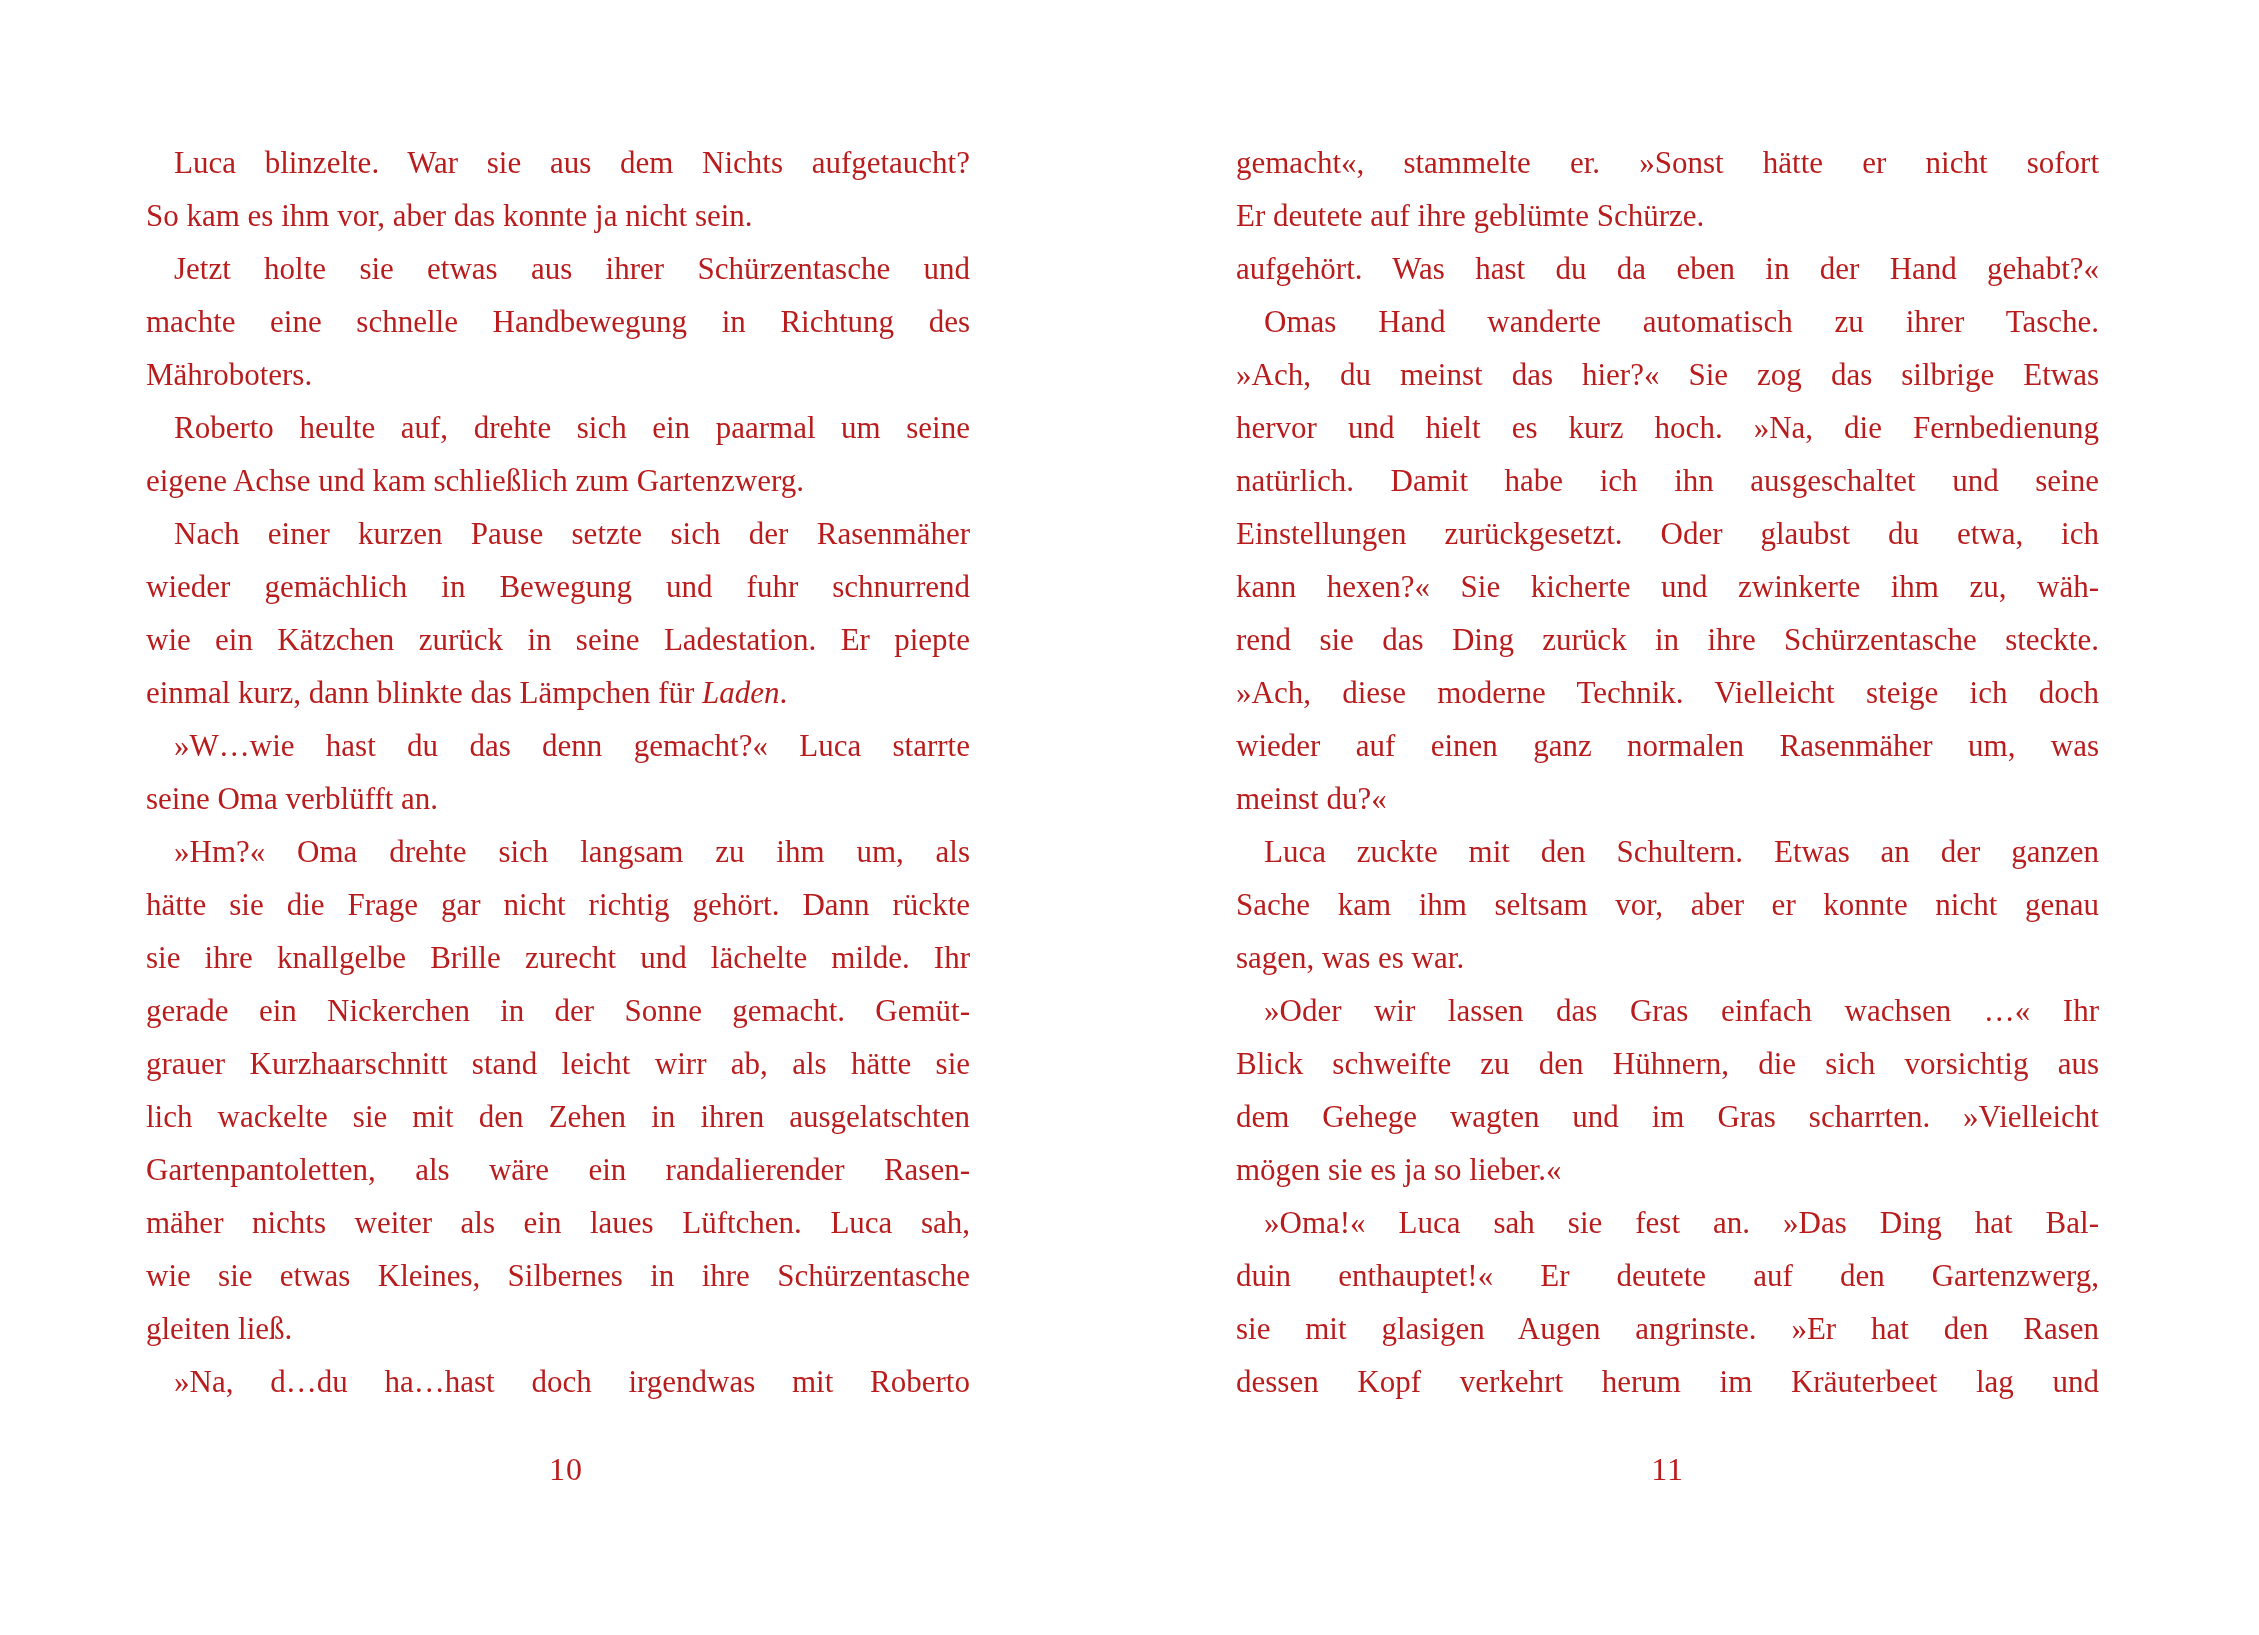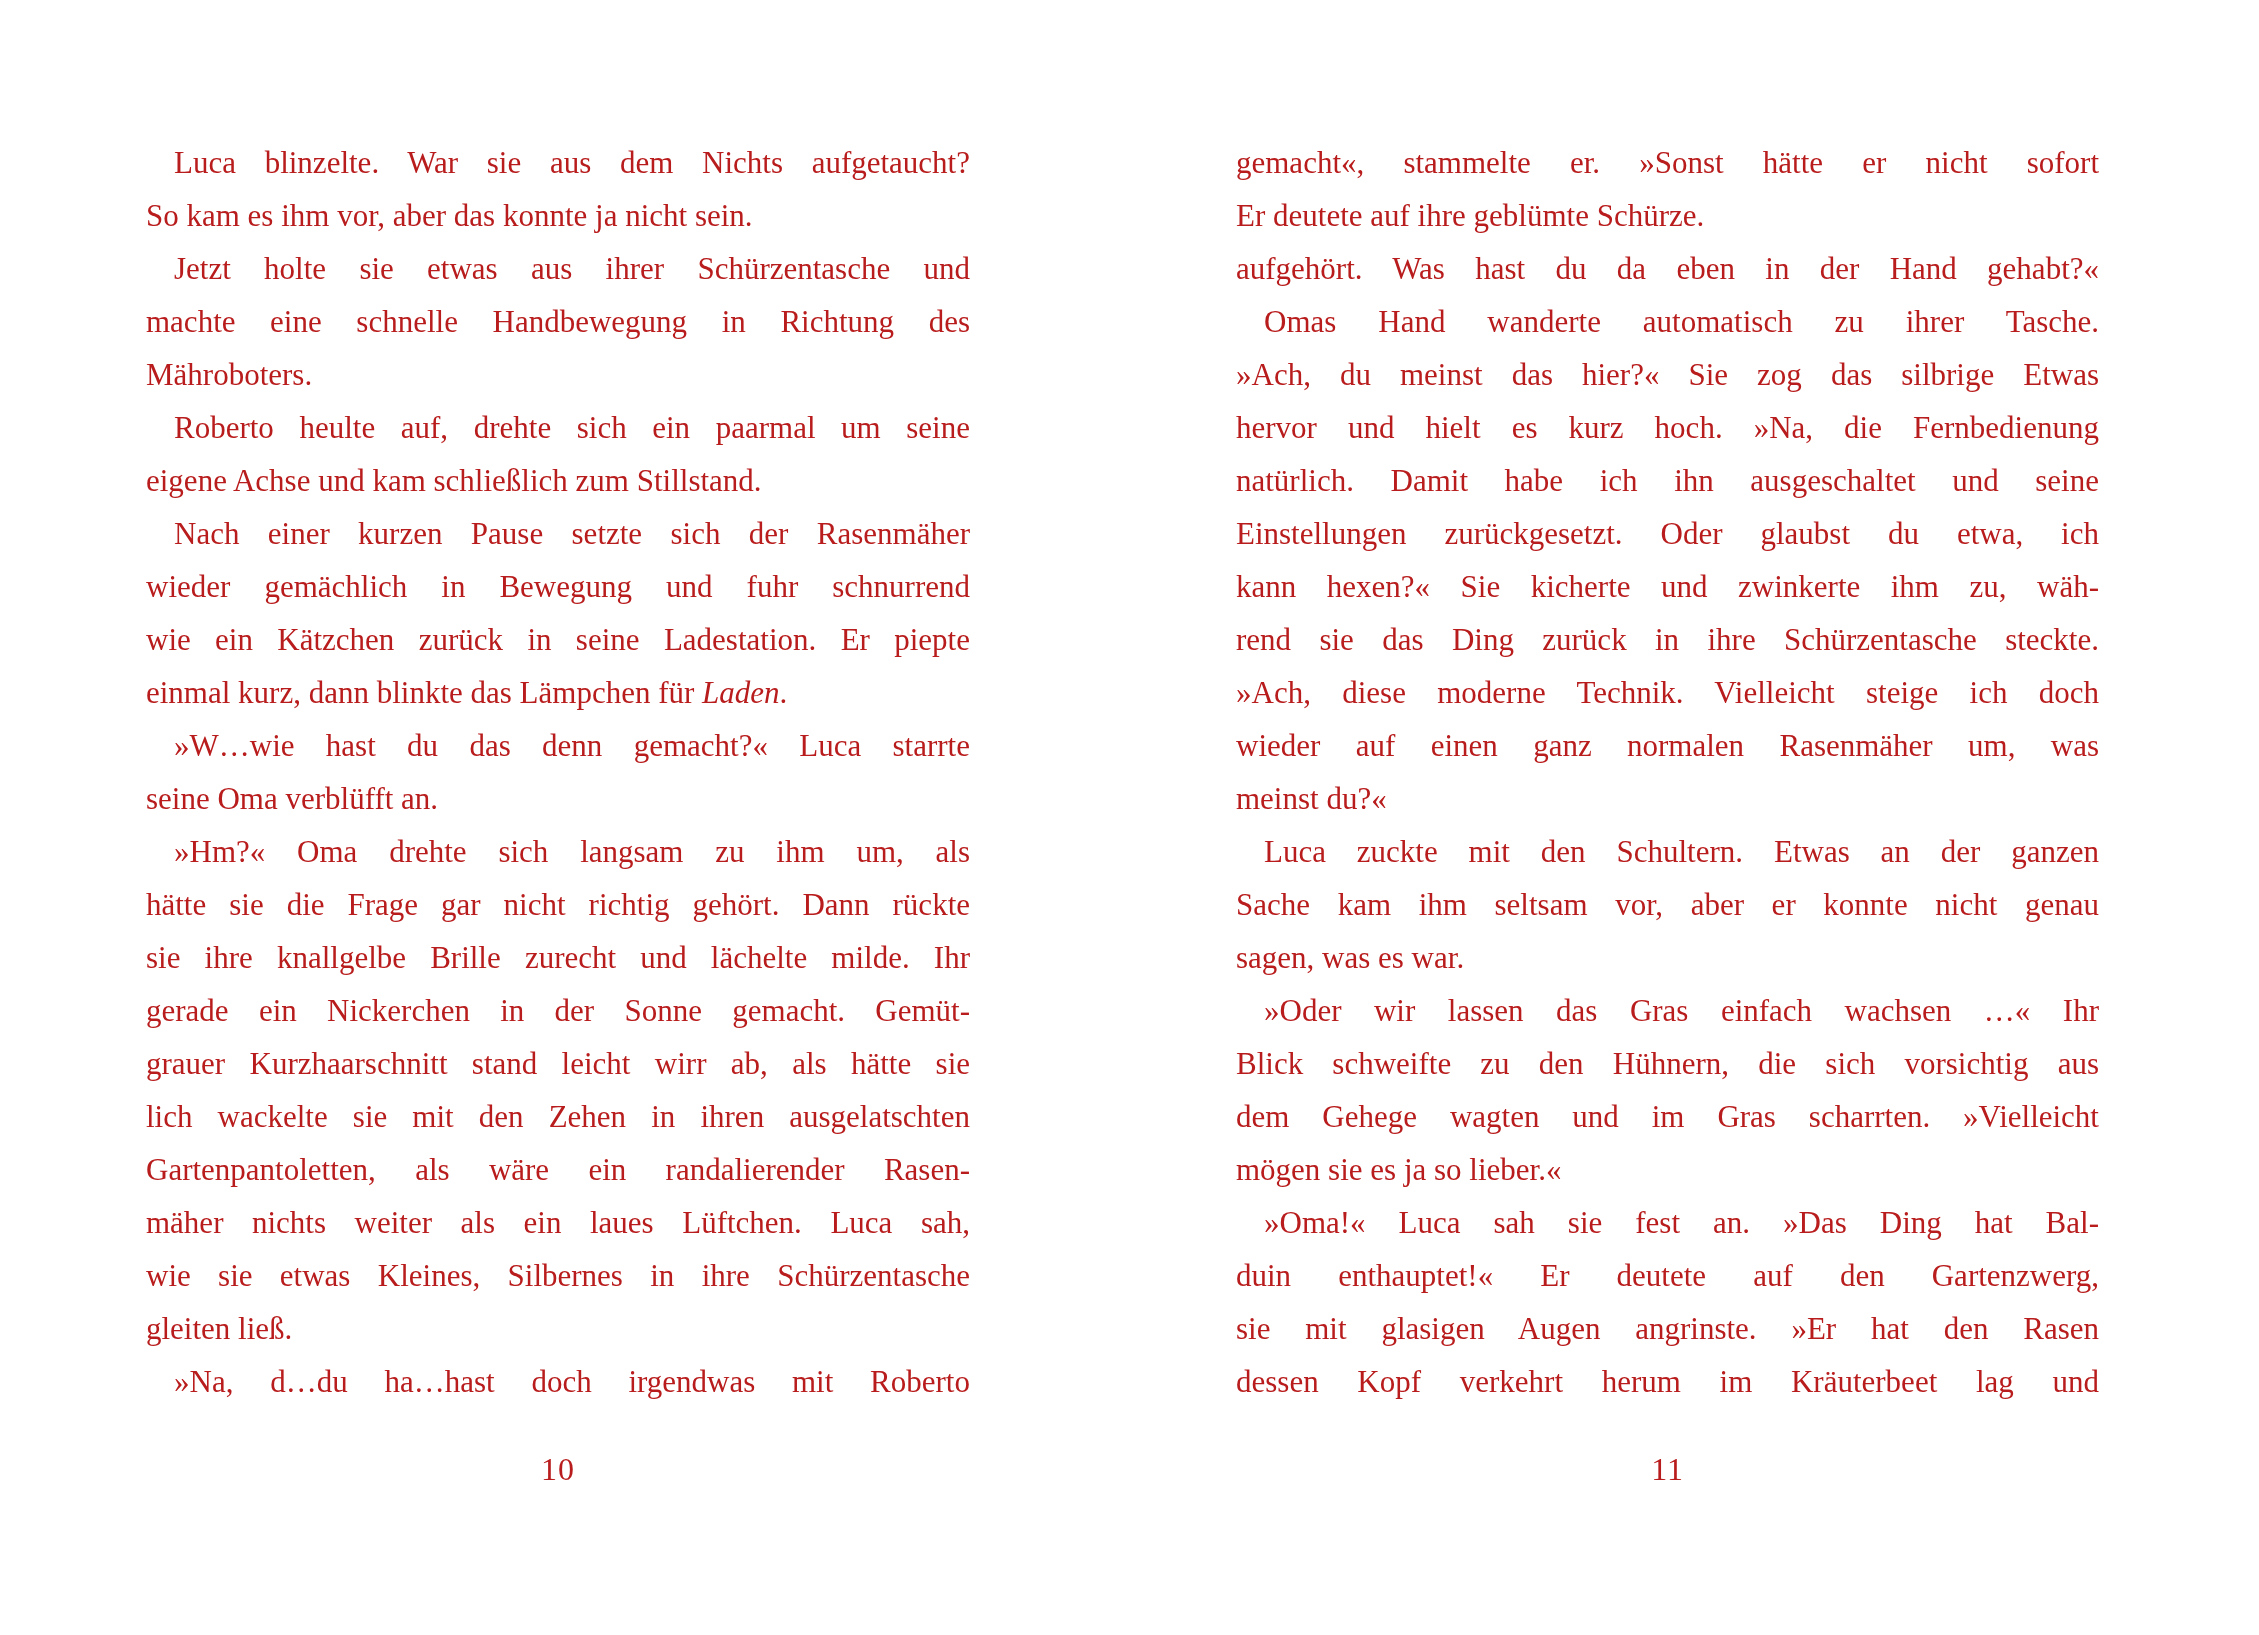--- a/index.html
+++ b/index.html
@@ -36,36 +36,36 @@
   }
   .line.indent { text-indent: 28px; }
   .italic { font-style: italic; }
   .page-number {
     position: absolute;
     top: 1451px;
     font-size: 32px;
     text-align: center;
     letter-spacing: 0.9px;
   }
-  .page-number.left  { left: 146px;  width: 824px; }
+  .page-number.left  { left: 154px;  width: 824px; }
   .page-number.right { left: 1236px; width: 863px; }
 </style>
 </head>
 <body>
 
 <div class="spread">
 
   <div class="text-column left" id="left-lines">
       <div class="line justify indent">Luca blinzelte. War sie aus dem Nichts aufgetaucht?</div>
       <div class="line">So kam es ihm vor, aber das konnte ja nicht sein.</div>
       <div class="line justify indent">Jetzt holte sie etwas aus ihrer Schürzentasche und</div>
       <div class="line justify">machte eine schnelle Handbewegung in Richtung des</div>
       <div class="line">Mähroboters.</div>
       <div class="line justify indent">Roberto heulte auf, drehte sich ein paarmal um seine</div>
-      <div class="line">eigene Achse und kam schließlich zum Stillstand.</div>
+      <div class="line">eigene Achse und kam schließlich zum Gartenzwerg.</div>
       <div class="line justify indent">Nach einer kurzen Pause setzte sich der Rasenmäher</div>
       <div class="line justify">wieder gemächlich in Bewegung und fuhr schnurrend</div>
       <div class="line justify">wie ein Kätzchen zurück in seine Ladestation. Er piepte</div>
       <div class="line"><span>einmal kurz, dann blinkte das Lämpchen für </span><span class="italic">Laden</span><span>.</span></div>
       <div class="line justify indent">»W…wie hast du das denn gemacht?« Luca starrte</div>
       <div class="line">seine Oma verblüfft an.</div>
       <div class="line justify indent">»Hm?« Oma drehte sich langsam zu ihm um, als</div>
       <div class="line justify">hätte sie die Frage gar nicht richtig gehört. Dann rückte</div>
       <div class="line justify">sie ihre knallgelbe Brille zurecht und lächelte milde. Ihr</div>
       <div class="line justify">gerade ein Nickerchen in der Sonne gemacht. Gemüt-</div>

